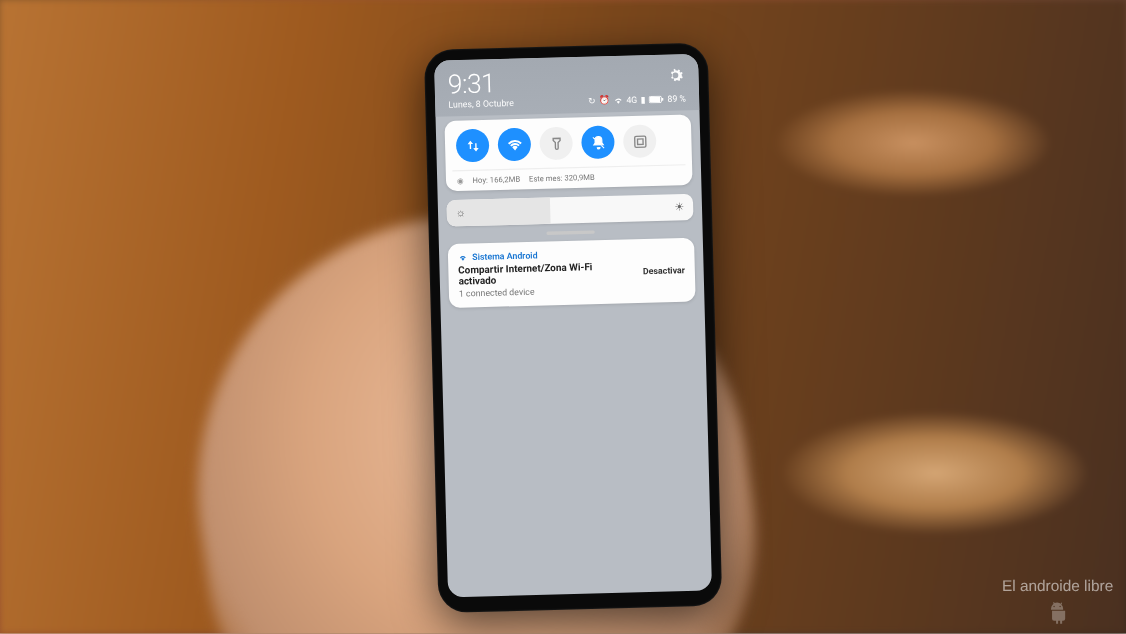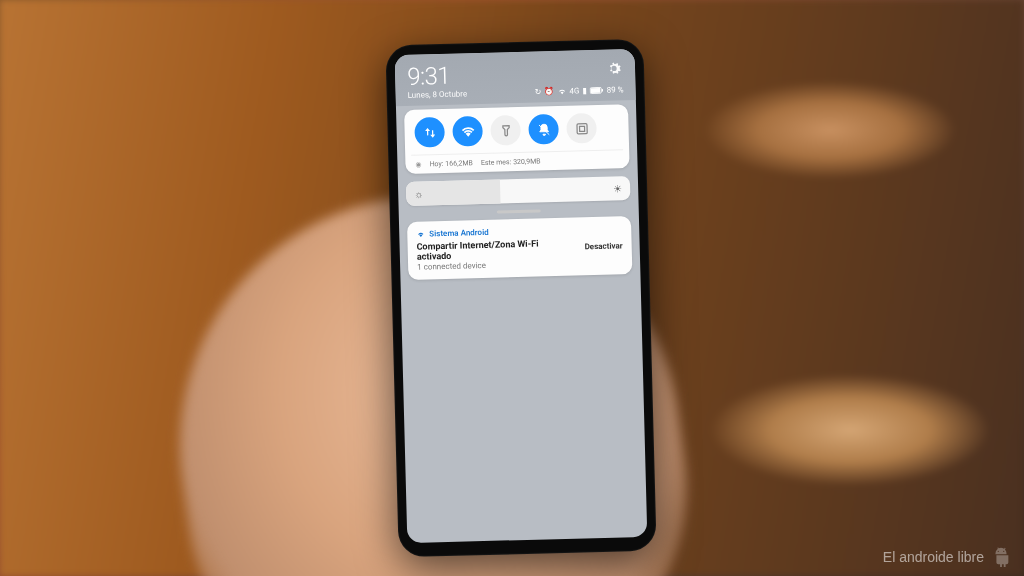--- a/index.html
+++ b/index.html
@@ -195,20 +195,21 @@
 
   .watermark {
     position: absolute;
     right: 12px; bottom: 8px;
     color: rgba(255,255,255,0.55);
     font-size: 14px;
     font-family: Arial, sans-serif;
     display: flex;
     align-items: center;
     gap: 6px;
+    flex-direction: column;
   }
   .watermark svg { width: 22px; height: 22px; opacity: 0.55; }
 </style>
 </head>
 <body>
 
 <div class="bg-layer"></div>
 <div class="hand"></div>
 
 <div class="phone">

